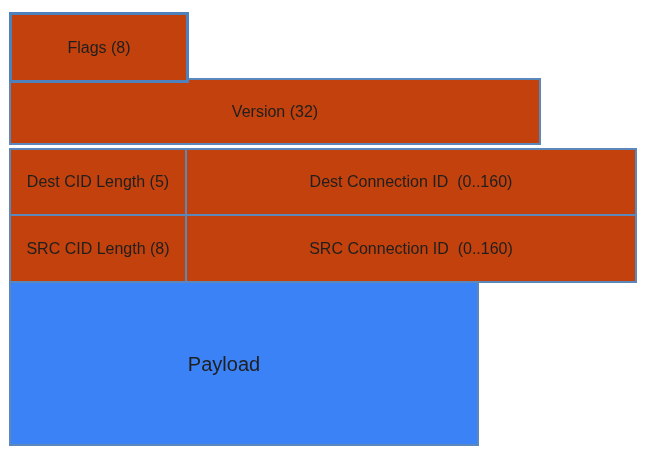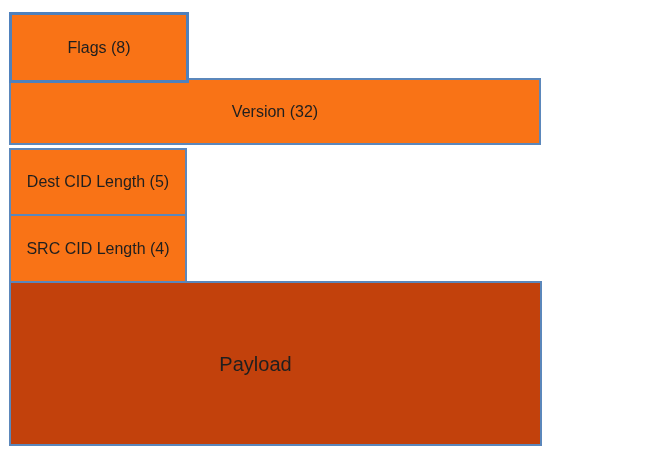--- a/index.html
+++ b/index.html
@@ -12,21 +12,21 @@
     width: 648px;
     height: 469px;
     background: #ffffff;
     font-family: "Liberation Sans", sans-serif;
     color: #1f1f1f;
     overflow: hidden;
   }
   .box {
     position: absolute;
     box-sizing: border-box;
-    background: #f97316;
+    background: #c2410c;
     border: 2px solid #5b87bb;
     display: flex;
     align-items: center;
     justify-content: center;
   }
   .box .label {
     font-size: 16px;
     line-height: 1.2;
     white-space: pre-wrap;
     text-align: center;
@@ -58,49 +58,55 @@
     width: 178px; height: 69px;
     z-index: 3;
   }
   .box-src-connection-id {
     left: 185px; top: 214px;
     width: 452px; height: 69px;
     z-index: 2;
   }
   .box-payload {
     left: 9px; top: 281px;
-    width: 533px; height: 165px;
-    background: #c2410c;
+    width: 470px; height: 165px;
+    background: #3b82f6;
     z-index: 1;
   }
   .box-payload .label {
     font-size: 20px;
     transform: translateX(-20px);
   }
 </style>
 </head>
 <body>
 
 <div class="canvas">
 
   <div class="box box-flags">
     <span class="label">Flags (8)</span>
   </div>
 
   <div class="box box-version">
     <span class="label">Version (32)</span>
   </div>
 
+  <div class="box box-dest-connection-id">
+    <span class="label">Dest Connection ID  (0..160)</span>
+  </div>
 
   <div class="box box-dest-cid-length">
     <span class="label">Dest CID Length (5)</span>
   </div>
 
+  <div class="box box-src-connection-id">
+    <span class="label">SRC Connection ID  (0..160)</span>
+  </div>
 
   <div class="box box-src-cid-length">
-    <span class="label">SRC CID Length (4)</span>
+    <span class="label">SRC CID Length (8)</span>
   </div>
 
   <div class="box box-payload">
     <span class="label">Payload</span>
   </div>
 
 </div>
 
 </body></html>

